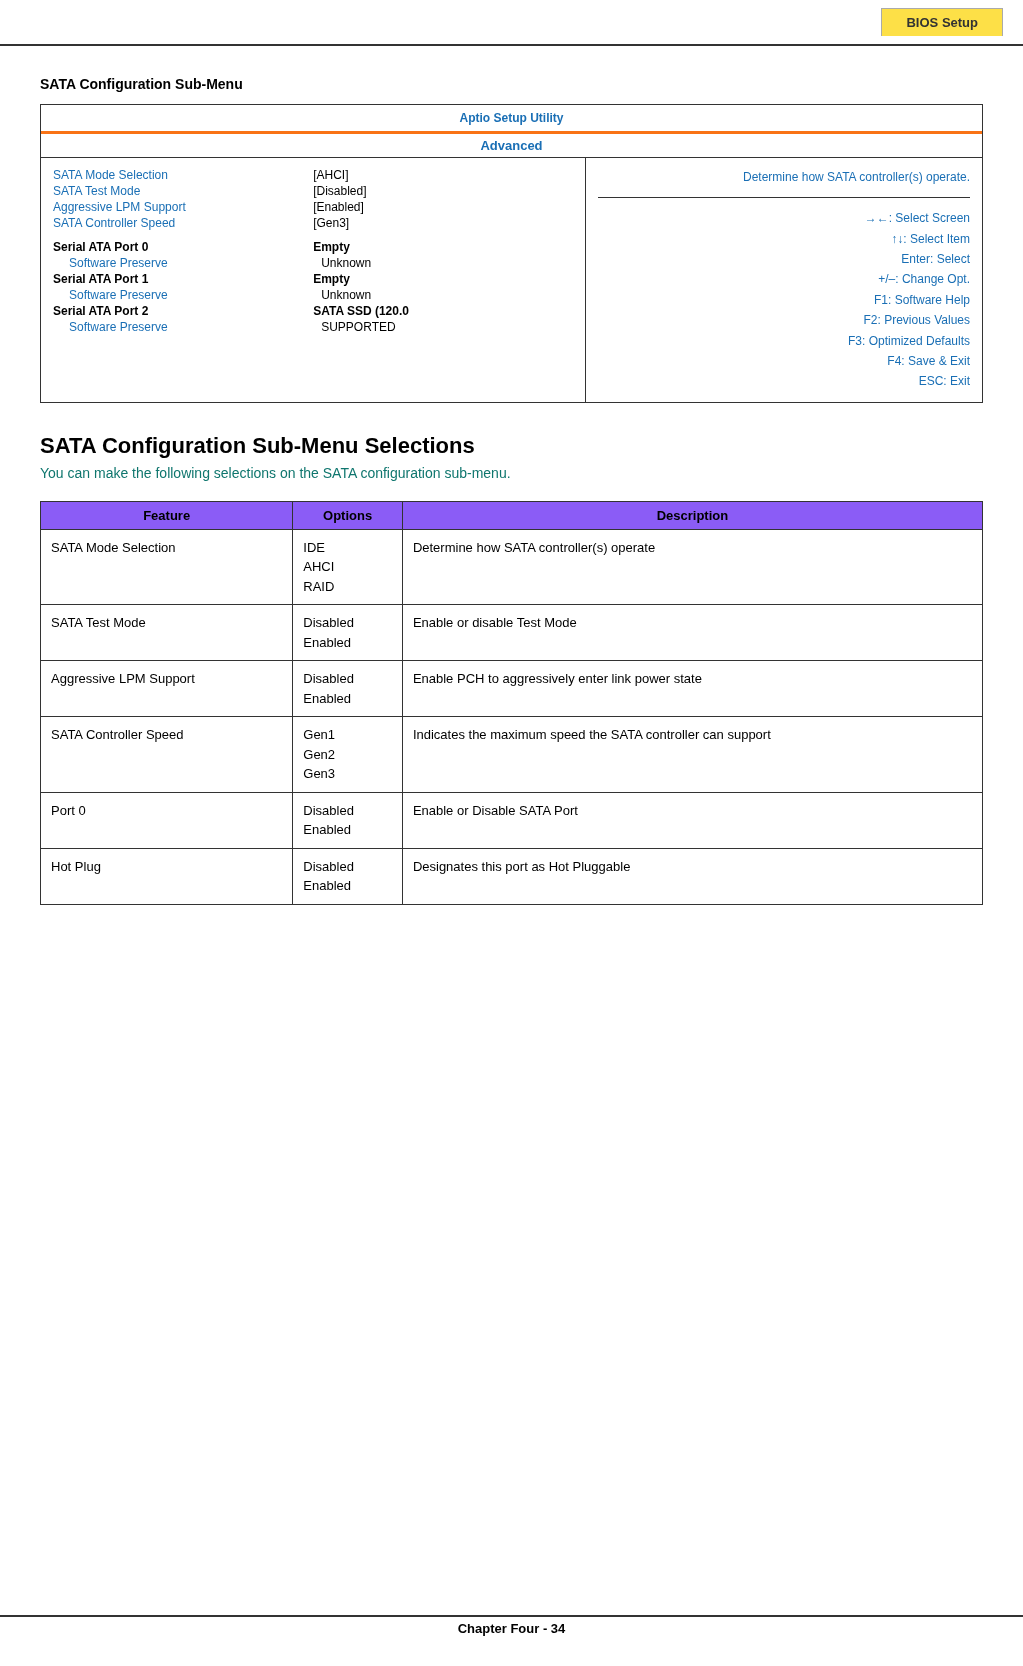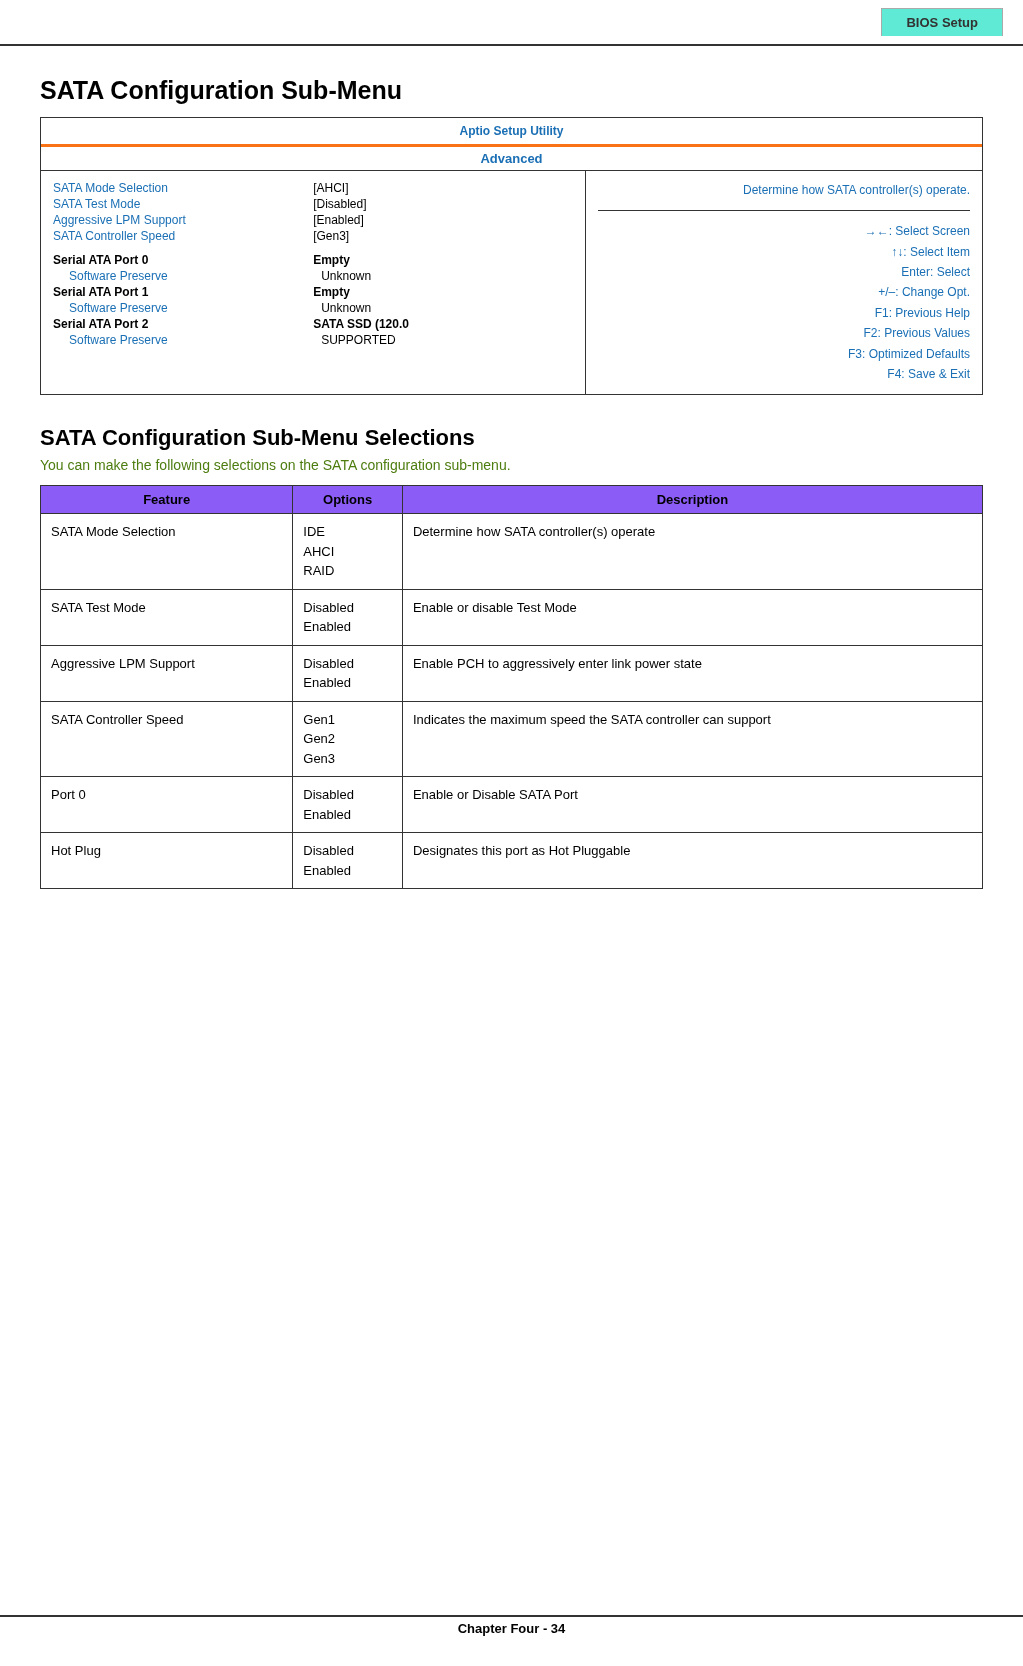--- a/index.html
+++ b/index.html
@@ -13,37 +13,37 @@
 
     
     .header {
       display: flex;
       justify-content: flex-end;
       padding: 8px 20px;
       border-bottom: 2px solid #333;
       margin-bottom: 10px;
     }
     .header-tab {
-      background: #5eead4;
+      background: #fde047;
       border: 1px solid #aaa;
       border-bottom: none;
       padding: 6px 24px;
       font-size: 13px;
       font-weight: bold;
       color: #333;
     }
 
     
     .content {
       padding: 20px 40px 60px 40px;
     }
 
     
     .section-title {
-      font-size: 25px;
+      font-size: 14px;
       font-weight: bold;
       color: #000;
       margin-bottom: 12px;
     }
 
     
     .bios-box {
       border: 1px solid #333;
       width: 100%;
       margin-bottom: 30px;
@@ -124,22 +124,22 @@
 
     
     .selections-title {
       font-size: 22px;
       font-weight: bold;
       color: #000;
       margin-bottom: 6px;
     }
     .selections-subtitle {
       font-size: 14px;
-      color: #4d7c0f;
-      margin-bottom: 12px;
+      color: #0f766e;
+      margin-bottom: 20px;
     }
 
     
     .sel-table {
       width: 100%;
       border-collapse: collapse;
       font-size: 13px;
     }
     .sel-table th {
       background: #8b5cf6;
@@ -237,24 +237,25 @@
         </div>
       </div>
 
       <div class="bios-right">
         <div class="bios-right-top">Determine  how  SATA controller(s) operate.</div>
         <div class="bios-right-bottom">
           <div>→←: Select Screen</div>
           <div>↑↓: Select Item</div>
           <div>Enter: Select</div>
           <div>+/–: Change Opt.</div>
-          <div>F1: Previous Help</div>
+          <div>F1: Software Help</div>
           <div>F2: Previous Values</div>
           <div>F3: Optimized Defaults</div>
           <div>F4: Save &amp; Exit</div>
+          <div>ESC: Exit</div>
         </div>
       </div>
     </div>
   </div>
 
   <div class="selections-title">SATA Configuration Sub-Menu Selections</div>
   <div class="selections-subtitle">You can make the following selections on the SATA configuration sub-menu.</div>
 
   <table class="sel-table">
     <thead>

